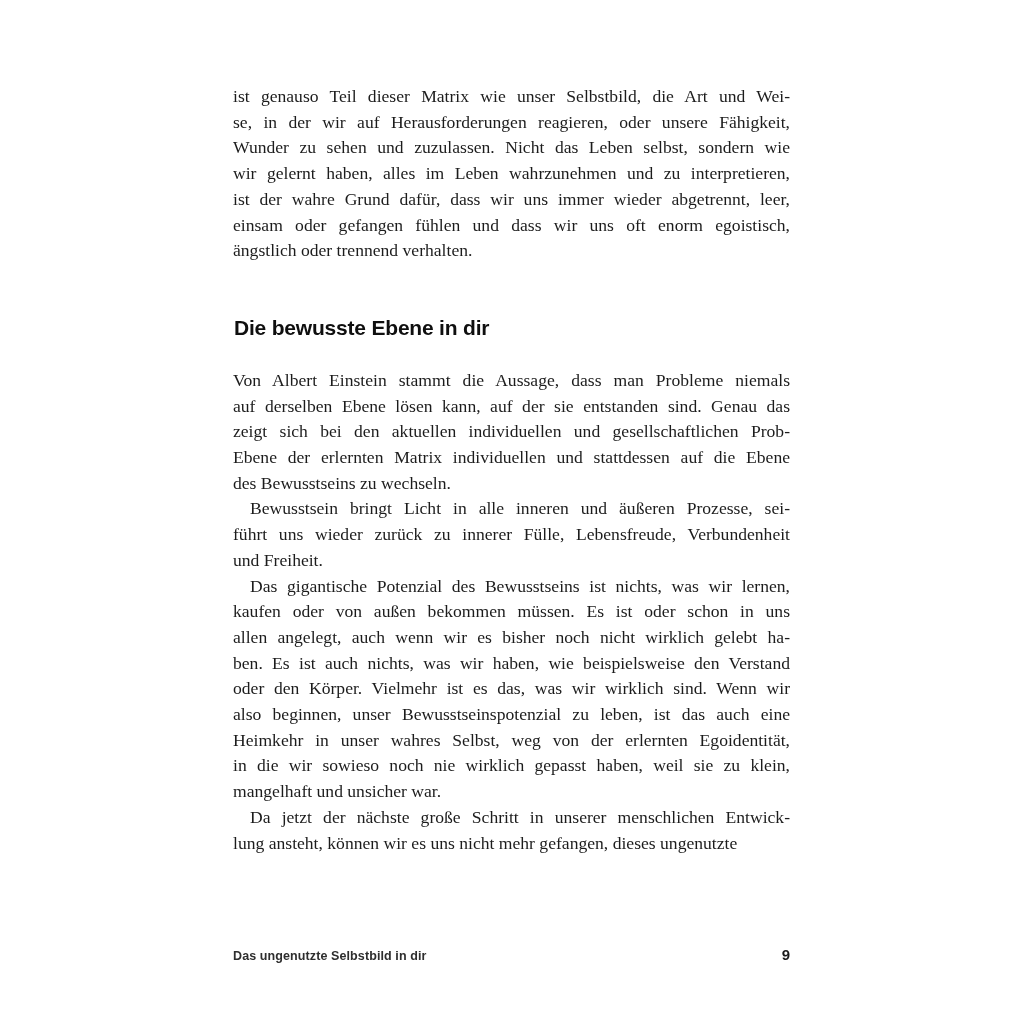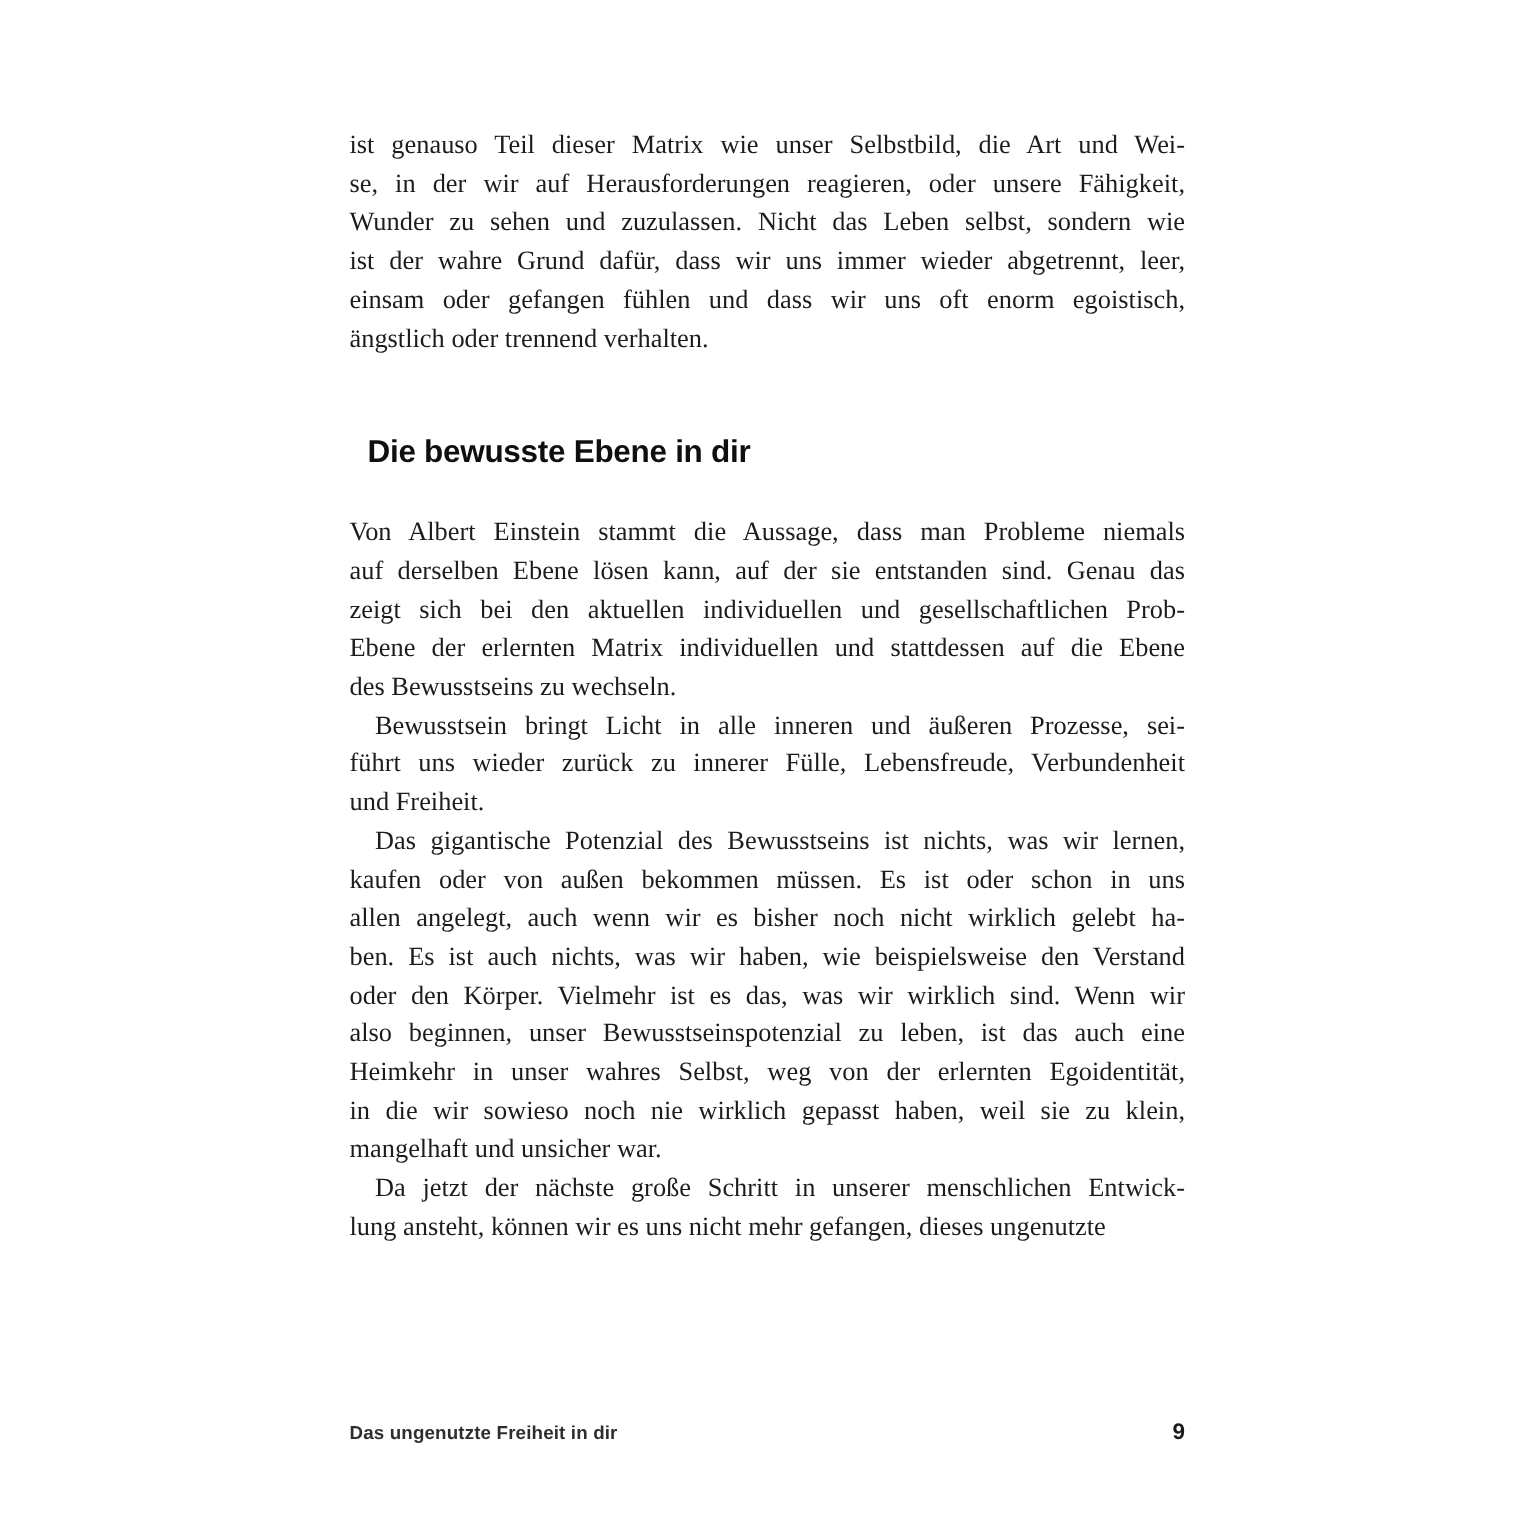--- a/index.html
+++ b/index.html
@@ -42,21 +42,21 @@
   }
   .para.indent .line:first-child {
     text-indent: 17px;
   }
   .heading {
     font-family: "Liberation Sans", sans-serif;
     font-weight: 700;
     font-size: 21px;
     letter-spacing: -0.2px;
     color: #0f0f0f;
-    margin: 52px 0 28px 12px;
+    margin: 52px 0 28px 1px;
   }
   .footer {
     position: absolute;
     left: 233px;
     top: 946px;
     width: 557px;
     display: flex;
     justify-content: space-between;
     align-items: baseline;
     font-family: "Liberation Sans", sans-serif;
@@ -76,20 +76,21 @@
 </head>
 <body>
 
 <div class="page">
   <div class="content">
     <div id="top-para">
         <p class="para">
           <span class="line">ist genauso Teil dieser Matrix wie unser Selbstbild, die Art und Wei-</span>
           <span class="line">se, in der wir auf Herausforderungen reagieren, oder unsere Fähigkeit,</span>
           <span class="line">Wunder zu sehen und zuzulassen. Nicht das Leben selbst, sondern wie</span>
+          <span class="line">wir gelernt haben, alles im Leben wahrzunehmen und zu interpretieren,</span>
           <span class="line">ist der wahre Grund dafür, dass wir uns immer wieder abgetrennt, leer,</span>
           <span class="line">einsam oder gefangen fühlen und dass wir uns oft enorm egoistisch,</span>
           <span class="line last">ängstlich oder trennend verhalten.</span>
         </p>
       </div>
     <h2 class="heading">Die bewusste Ebene in dir</h2>
     <div id="body-paras">
         <p class="para">
           <span class="line">Von Albert Einstein stammt die Aussage, dass man Probleme niemals</span>
           <span class="line">auf derselben Ebene lösen kann, auf der sie entstanden sind. Genau das</span>
@@ -113,16 +114,16 @@
           <span class="line">in die wir sowieso noch nie wirklich gepasst haben, weil sie zu klein,</span>
           <span class="line last">mangelhaft und unsicher war.</span>
         </p>
         <p class="para indent">
           <span class="line">Da jetzt der nächste große Schritt in unserer menschlichen Entwick-</span>
           <span class="line last">lung ansteht, können wir es uns nicht mehr gefangen, dieses ungenutzte</span>
         </p>
       </div>
   </div>
   <div class="footer">
-    <span class="running-title">Das ungenutzte Freiheit in dir</span>
+    <span class="running-title">Das ungenutzte Selbstbild in dir</span>
     <span class="page-number">9</span>
   </div>
 </div>
 
 </body></html>

